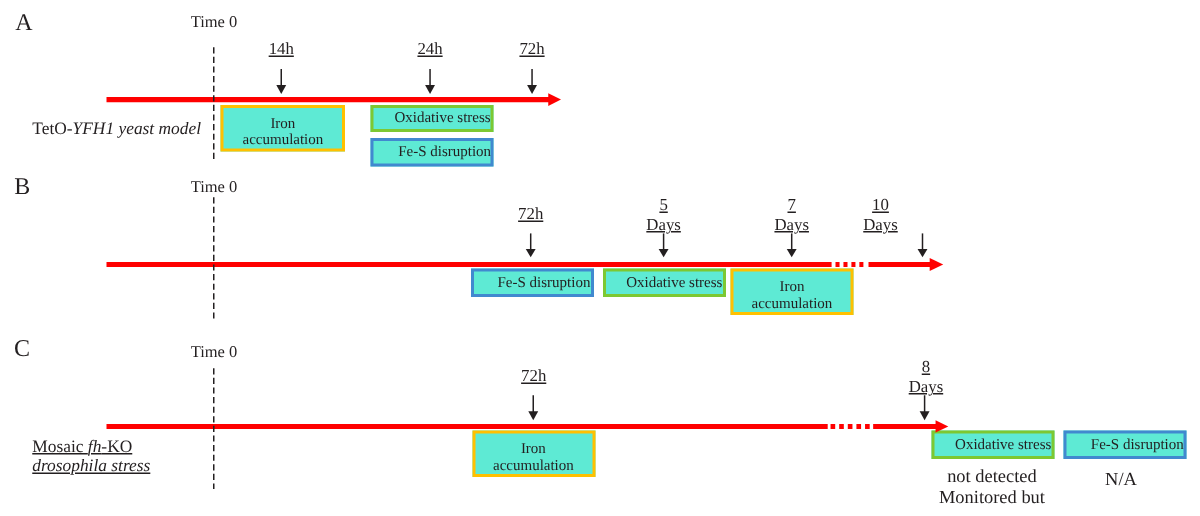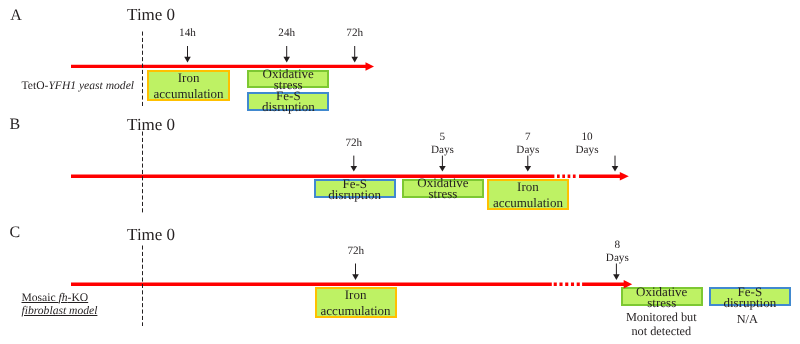--- a/index.html
+++ b/index.html
@@ -2,27 +2,27 @@
 <html><head>
 <meta charset="utf-8">
 <style>
   html,body{margin:0;padding:0;background:#ffffff;}
   body{width:800px;height:344px;position:relative;overflow:hidden;
        font-family:"Liberation Serif", serif;color:#1a1a1a;
        -webkit-font-smoothing:antialiased;text-rendering:geometricPrecision;}
   .fig{position:absolute;left:0;top:0;width:800px;height:344px;background:#fff;will-change:transform;transform:translateZ(0);}
   .abs{position:absolute;}
   .panel-letter{font-size:16px;line-height:16px;color:#231f20;}
-  .time0{font-size:17px;line-height:12.5px;white-space:nowrap;color:#231f20;}
+  .time0{font-size:11px;line-height:12.5px;white-space:nowrap;color:#231f20;}
   .modellabel{font-size:11.6px;line-height:12.7px;white-space:nowrap;color:#231f20;}
   .ital{font-style:italic;}
-  .ticklabel{font-size:11.2px;line-height:13.5px;text-align:center;white-space:nowrap;color:#231f20;}
-  .boxlabel{font-size:13px;line-height:11px;text-align:center;
-            display:flex;align-items:center;justify-content:space-between;
-            box-sizing:border-box;background:#bef264;color:#231f20;}
+  .ticklabel{font-size:11.2px;line-height:13.5px;text-align:center;white-space:nowrap;color:#231f20;text-decoration:underline;}
+  .boxlabel{font-size:10px;line-height:11px;text-align:center;
+            display:flex;align-items:center;justify-content:flex-end;
+            box-sizing:border-box;background:#5eead4;color:#231f20;}
   .note{font-size:12.3px;line-height:14px;text-align:center;white-space:nowrap;color:#231f20;}
   svg{position:absolute;left:0;top:0;overflow:visible;}
   svg[data-name$="-timeline-svg"]{z-index:5;pointer-events:none;}
   svg[data-name$="-time-zero-dashed-line"]{z-index:7;}
 </style>
 </head>
 <body>
 
 <div class="fig" data-name="figure-canvas">
 
@@ -132,21 +132,21 @@
   </div>
 
   <div class="abs panel-letter" style="left:9.4px;top:225.2px;" data-name="panel-letter-c">C</div>
   <div class="abs time0" style="left:127.1px;top:228.5px;" data-name="panel-c-time-zero-label">Time 0</div>
   <svg class="abs" width="6" height="86" style="left:140px;top:245px;" data-name="panel-c-time-zero-dashed-line">
       <line data-name="panel-c-time-zero-dashed-stroke" x1="2.5" y1="0.5" x2="2.5" y2="81" stroke="#231f20" stroke-width="1" stroke-dasharray="4.1 2.3"></line>
     </svg>
 
   <div class="abs modellabel" style="left:21.5px;top:291.8px;text-decoration:underline;" data-name="panel-c-model-label">
     <div data-name="panel-c-model-label-line1"><span data-name="panel-c-model-label-part-0">Mosaic </span><span class="ital" data-name="panel-c-model-label-part-1">fh</span><span data-name="panel-c-model-label-part-2">-KO</span></div>
-    <div class="ital" data-name="panel-c-model-label-line2">fibroblast model</div>
+    <div class="ital" data-name="panel-c-model-label-line2">drosophila stress</div>
   </div>
 
   <svg width="800" height="344" data-name="panel-c-timeline-svg">
     <line x1="71" y1="284.3" x2="551.8" y2="284.3" stroke="#FF0000" stroke-width="3.4" data-name="panel-c-timeline-line-solid-1"></line>
     <line x1="553.7" y1="284.3" x2="580" y2="284.3" stroke="#FF0000" stroke-width="3.4" stroke-dasharray="3.1 2.65" data-name="panel-c-timeline-line-dashed"></line>
     <line x1="582.1" y1="284.3" x2="624.5" y2="284.3" stroke="#FF0000" stroke-width="3.4" data-name="panel-c-timeline-line-solid-2"></line>
     <polygon points="623.7,280.1 632.2,284.3 623.7,288.4" fill="#FF0000" data-name="panel-c-timeline-arrowhead"></polygon>
     <g data-name="panel-c-tick-arrow-0">
       <line data-name="panel-c-tick-arrow-0-shaft" x1="355.5" y1="263.5" x2="355.5" y2="276" stroke="#231f20" stroke-width="1.0"></line>
       <polygon data-name="panel-c-tick-arrow-0-head" points="352.20,274.20 355.50,280.10 358.80,274.20" fill="#231f20"></polygon>
@@ -170,20 +170,20 @@
     <div data-name="panel-c-box-iron-accumulation-line-2">accumulation</div>
   </div>
   <div class="abs boxlabel" style="left: 620.6px; top: 287.1px; width: 82.3px; height: 19.2px; border: 2px solid rgb(125, 200, 50);" data-name="panel-c-box-oxidative-stress">
     <div data-name="panel-c-box-oxidative-stress-line-1">Oxidative stress</div>
   </div>
   <div class="abs boxlabel" style="left: 708.5px; top: 287.1px; width: 82.7px; height: 19.2px; border: 2px solid rgb(65, 137, 207);" data-name="panel-c-box-fes-disruption">
     <div data-name="panel-c-box-fes-disruption-line-1">Fe-S disruption</div>
   </div>
 
   <div class="abs note" style="left:621.3px;top:309.6px;width:80px;" data-name="panel-c-note-0">
+    <div data-name="panel-c-note-0-line-2">not detected</div>
     <div data-name="panel-c-note-0-line-1">Monitored but</div>
-    <div data-name="panel-c-note-0-line-2">not detected</div>
   </div>
   <div class="abs note" style="left:707.3px;top:312px;width:80px;" data-name="panel-c-note-1">
     <div data-name="panel-c-note-1-line-1">N/A</div>
   </div>
 
 </div>
 
 </body></html>

